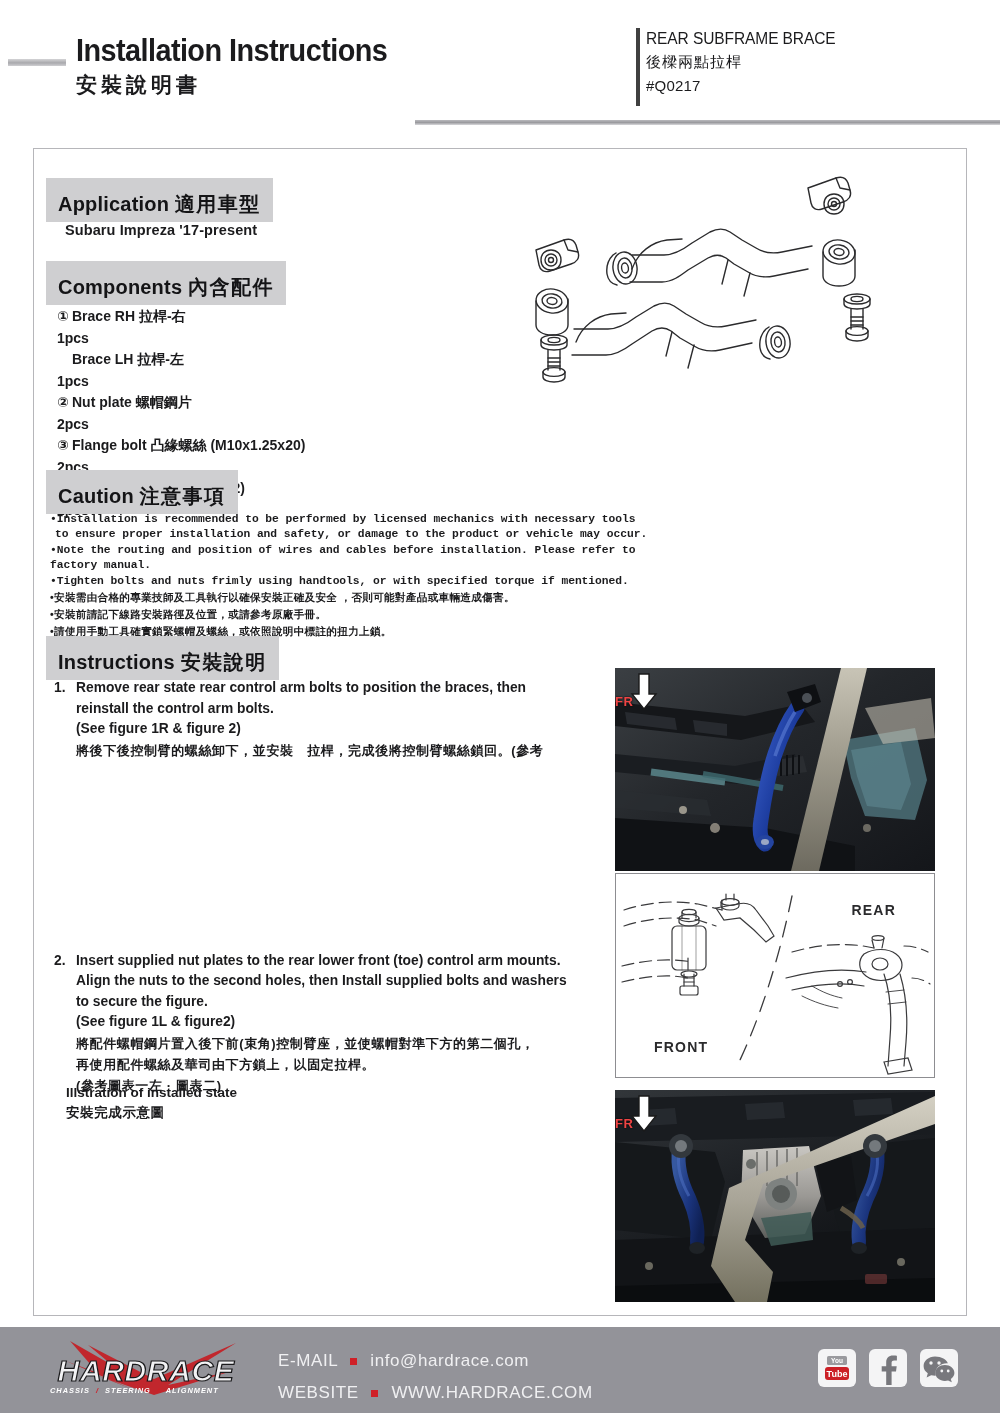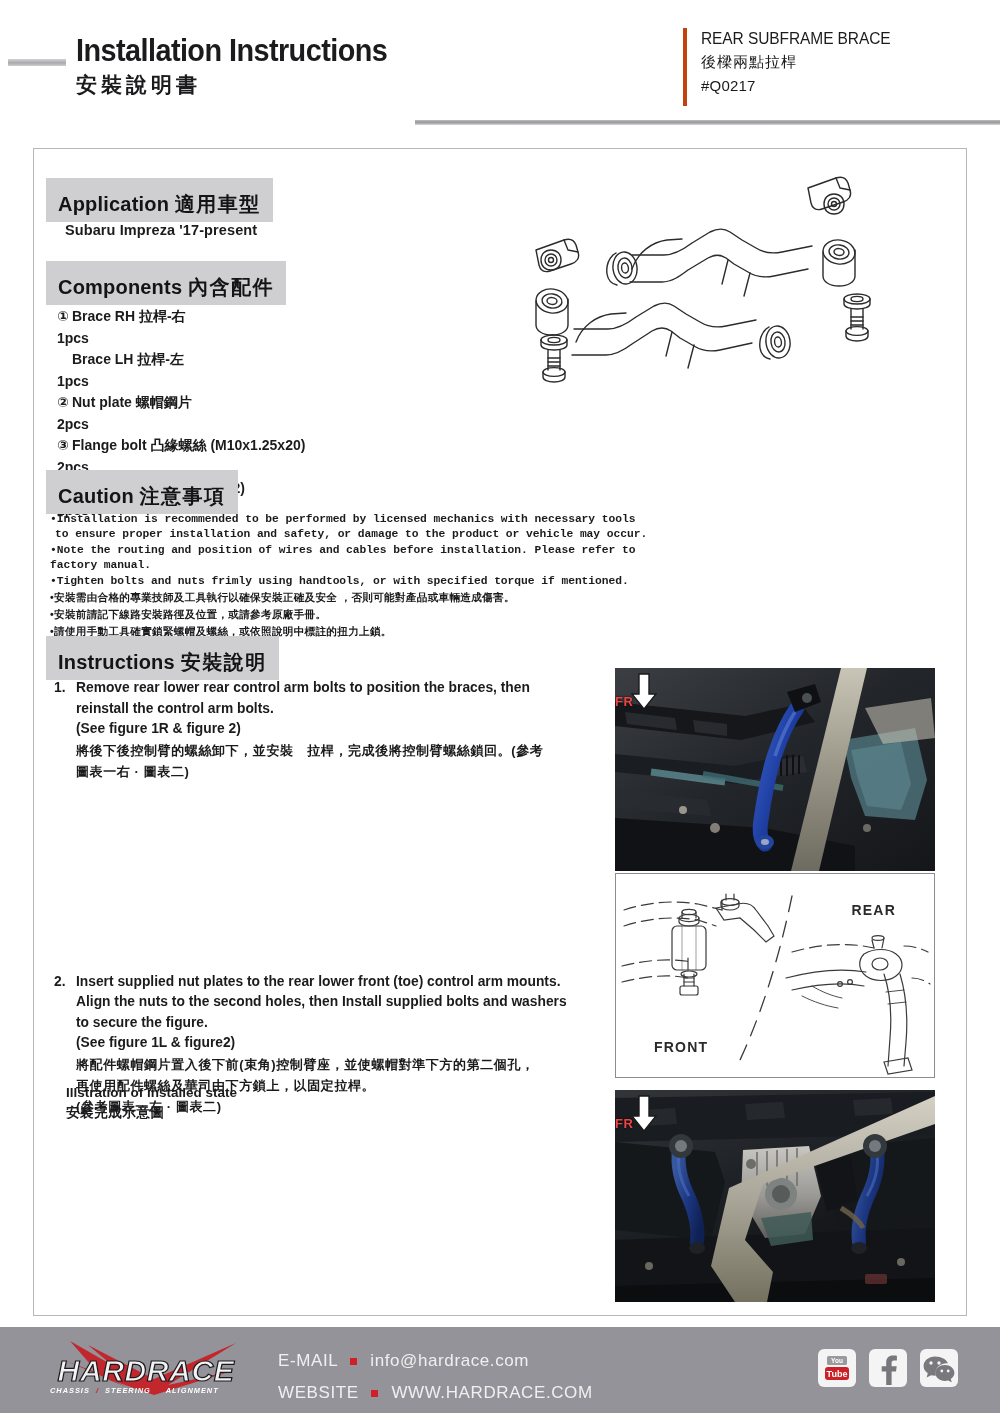--- a/index.html
+++ b/index.html
@@ -47,24 +47,24 @@
   .title-zh {
     font-size: 21px;
     font-weight: bold;
     letter-spacing: 4px;
     line-height: 28px;
     margin-top: 3px;
     color: #1b1b1d;
   }
   .prod-block {
     position: absolute;
-    left: 683px;
+    left: 636px;
     top: 28px;
-    padding-left: 14px;
-    border-left: 4px solid #c2410c;
+    padding-left: 6px;
+    border-left: 4px solid #404040;
     height: 78px;
   }
   .prod-en {
     font-size: 16px;
     font-weight: normal;
     letter-spacing: -0.1px;
     line-height: 22px;
     color: #1b1b1d;
     transform: scaleX(0.97);
     transform-origin: left center;
@@ -468,25 +468,24 @@
     </div>
 
   <div class="sec-head" id="sec-instructions">
     <span>Instructions</span>
     <span class="zh">安裝說明</span>
   </div>
   <div class="instr-area" id="instructions-area">
       <div class="instr-item">
         <div class="instr-num">1.</div>
         <div class="instr-body">
-          <div>Remove rear lower rear control arm bolts to position the braces, then</div>
+          <div>Remove rear state rear control arm bolts to position the braces, then</div>
           <div>reinstall the control arm bolts.</div>
           <div>(See figure 1R &amp; figure 2)</div>
           <div class="zh">將後下後控制臂的螺絲卸下，並安裝　拉桿，完成後將控制臂螺絲鎖回。(參考</div>
-          <div class="zh">圖表一右 · 圖表二)</div>
         </div>
       </div>
       <div class="instr-item step2">
         <div class="instr-num">2.</div>
         <div class="instr-body">
           <div>Insert supplied nut plates to the rear lower front (toe) control arm mounts.</div>
           <div>Align the nuts to the second holes, then Install supplied bolts and washers</div>
           <div>to secure the figure.</div>
           <div>(See figure 1L &amp; figure2)</div>
           <div class="zh">將配件螺帽鋼片置入後下前(束角)控制臂座，並使螺帽對準下方的第二個孔，</div>

